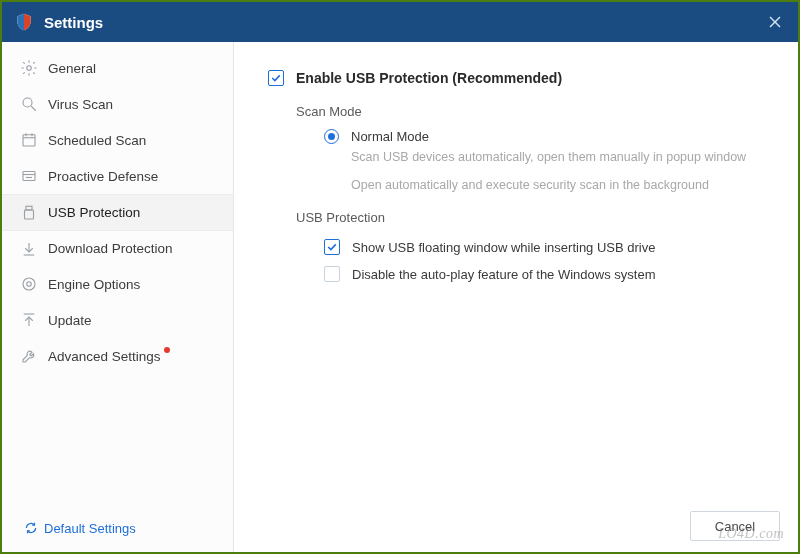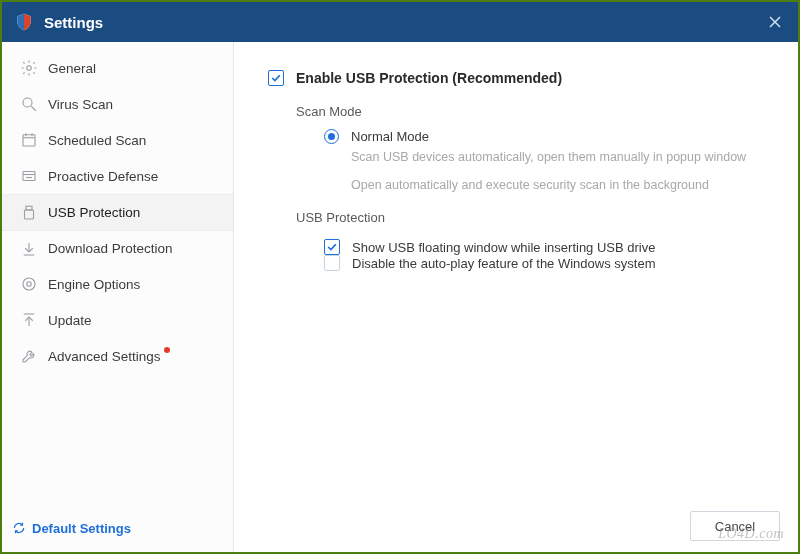--- a/index.html
+++ b/index.html
@@ -11,21 +11,21 @@
   .titlebar .close { position: absolute; right: 0; top: 0; width: 46px; height: 40px; display:flex; align-items:center; justify-content:center; cursor:pointer; }
   .titlebar .close svg { width: 12px; height: 12px; stroke:#d6e2ef; stroke-width:1.4;}
   .body { flex: 1; display: flex; min-height: 0; }
   .sidebar { width: 232px; background: #fcfcfc; border-right: 1px solid #e6e6e6; display: flex; flex-direction: column; position:relative; }
   .sidebar-list { padding-top: 8px; }
   .sidebar-item { height: 36px; display: flex; align-items: center; padding-left: 18px; cursor: pointer; font-size: 13.5px; color: #3c3c3c; position:relative; }
   .sidebar-item .sicon { width: 18px; height: 18px; margin-right: 10px; display:flex; align-items:center; justify-content:center; flex:0 0 18px;}
   .sidebar-item .sicon svg { stroke:#9aa0a6; fill:none; stroke-width:1.5;}
   .sidebar-item.active { background: #f3f3f3; color:#222; }
   .sidebar-item .dot { width:6px; height:6px; background:#e43b2e; border-radius:50%; position:relative; top:-6px; left:3px;}
-  .sidebar-footer { position:absolute; bottom:0; left:0; right:0; height:48px; display:flex; align-items:center; padding-left:10px;font-weight:bold; }
+  .sidebar-footer { position:absolute; bottom:0; left:0; right:0; height:48px; display:flex; align-items:center; padding-left:22px; }
   .default-link { color:#1e6fd9; font-size:13px; cursor:pointer; display:flex; align-items:center;}
   .default-link svg { width:14px; height:14px; margin-right:6px; stroke:#1e6fd9; fill:none; stroke-width:2;}
   .content { flex:1; padding: 28px 30px 20px 34px; position:relative; }
   .enable-row { display:flex; align-items:center; margin-bottom: 18px; }
   .chk { width:16px; height:16px; border:1.5px solid #c9d3de; border-radius:2px; margin-right:12px; display:flex; align-items:center; justify-content:center; cursor:pointer; background:#fff; flex:0 0 16px;}
   .chk.checked { border-color:#1e6fd9;}
   .chk.checked svg { stroke:#1e6fd9; stroke-width:2.2; fill:none;}
   .enable-label { font-weight:700; font-size:14px; color:#2a2a2a; }
   .section-label { font-size:13px; color:#5a5a5a; margin: 6px 0 10px 28px; }
   .radio-block { margin-left: 56px; margin-bottom: 14px; }
@@ -208,21 +208,21 @@
 
       <div class="check-row">
         <div class="chk checked">
           <svg viewBox="0 0 16 16" width="12" height="12">
               <polyline points="3 8 6.5 11.5 13 4.5"></polyline>
             </svg>
         </div>
         <span class="check-label">Show USB floating window while inserting USB drive</span>
       </div>
 
-      <div class="check-row" style="margin-top:0;text-align:center;">
+      <div class="check-row" style="margin-top:11px;text-align:center;">
         <div class="chk"></div>
         <span class="check-label">Disable the auto-play feature of the Windows system</span>
       </div>
 
     </div>
 
   </div>
 
   <div class="bottom-bar">
     <button class="cancel-btn">Cancel</button>

